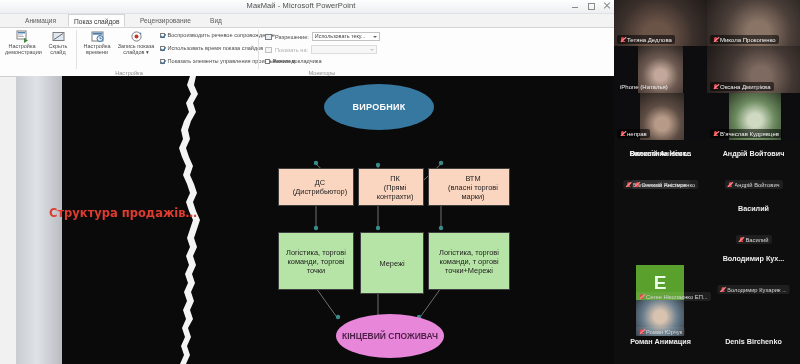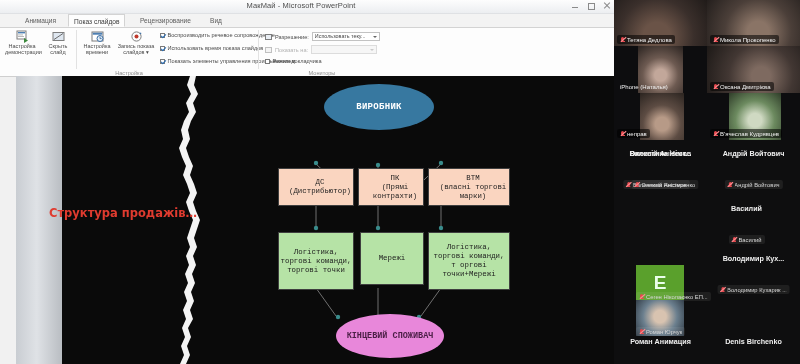--- a/index.html
+++ b/index.html
@@ -67,21 +67,21 @@
   .logo .oval{position:relative;width:66px;height:26px;border:2.2px solid #c7121a;border-radius:50%;
         background:#fff;display:flex;align-items:center;justify-content:center;}
   .logo .oval span{font-family:"DejaVu Sans",sans-serif;font-weight:bold;font-size:11px;color:#c7121a;
         letter-spacing:-.2px;}
 
   .tear{position:absolute;left:160px;top:0;width:30px;height:100%;}
   .caption{position:absolute;left:33px;top:130px;font-size:11.5px;font-weight:bold;color:#e03b2f;
         font-family:"DejaVu Sans",sans-serif;white-space:nowrap;}
 
   .node{position:absolute;box-sizing:border-box;display:flex;align-items:center;justify-content:center;
-        text-align:center;font-family:Liberation Mono, monospace;}
+        text-align:center;font-family:Liberation Sans, sans-serif;}
   .ell{border-radius:50%;}
   .ell.top{background:#3778a0;color:#ffffff;font-size:9px;font-weight:bold;letter-spacing:.3px;}
   .ell.bot{background:#e887da;color:#4b1f46;font-size:8.5px;font-weight:bold;line-height:10px;}
   .bx{border:1px solid #3f3f3f;line-height:9px;padding-left:8px;}
   .bx.peach{background:#fad5c0;color:#1d1d1d;font-size:7.4px;}
   .bx.green{background:#b6e3a6;color:#1d1d1d;font-size:7.4px;}
 
   svg.wires{position:absolute;left:0;top:0;width:100%;height:100%;pointer-events:none;}
 
   
@@ -280,21 +280,21 @@
       <div class="node bx peach" style="left:342px;top:92px;width:66px;height:38px;flex-direction:column;">
         <span>ПК</span>
         <span>(Прямі контрахти)</span>
       </div>
       <div class="node bx peach" style="left:412px;top:92px;width:82px;height:38px;flex-direction:column;">
         <span>ВТМ</span>
         <span>(власні торгові марки)</span>
       </div>
 
       <div class="node bx green" style="left:262px;top:156px;width:76px;height:58px;padding:2px 0;">Логістика, торгові команди, торгові точки</div>
-      <div class="node bx green" style="left:344px;top:156px;width:64px;height:53px;padding:2px 3px;">Мережі</div>
+      <div class="node bx green" style="left:344px;top:156px;width:64px;height:62px;padding:2px 3px;">Мережі</div>
       <div class="node bx green" style="left:412px;top:156px;width:82px;height:58px;padding:14px 3px;">Логістика, торгові команди, т оргові точки+Мережі</div>
 
       <div class="node ell bot" style="left:320px;top:238px;width:108px;height:44px;">КІНЦЕВИЙ СПОЖИВАЧ</div>
     </div>
   </div>
 
   <div id="meet">
 
     <div class="vgrid">
 
@@ -400,21 +400,21 @@
         <div class="plate">
           <span class="micoff">
               <i class="cap"></i>
               <i class="base"></i>
               <i class="slash"></i>
             </span>
           <span class="pn2">Олексій Анісімов</span>
         </div>
       </div>
 
-      <div class="pcell" style="left:86px;top:55px">
+      <div class="pcell" style="left:93px;top:55px">
         <div class="pname">Василий</div>
         <div class="plate">
           <span class="micoff">
               <i class="cap"></i>
               <i class="base"></i>
               <i class="slash"></i>
             </span>
           <span class="pn2">Василий</span>
         </div>
       </div>

